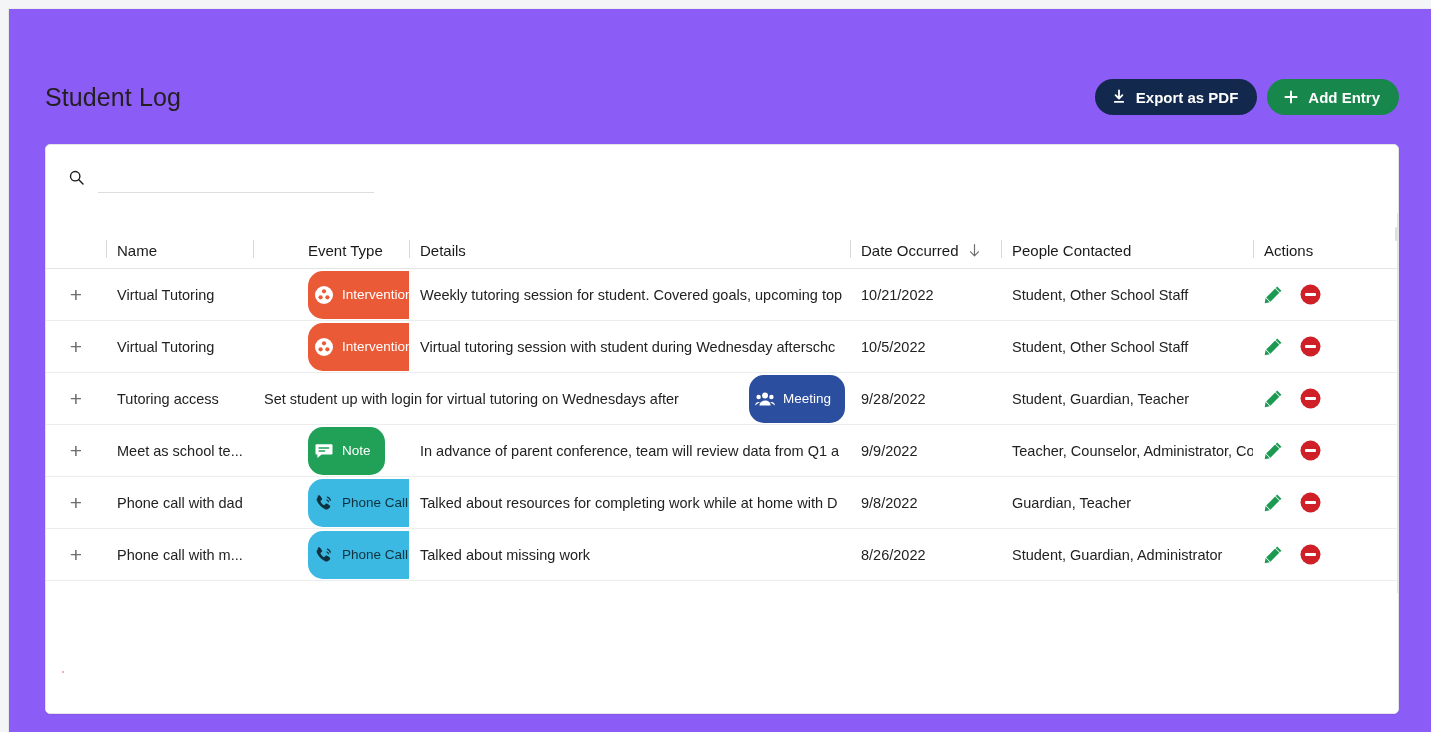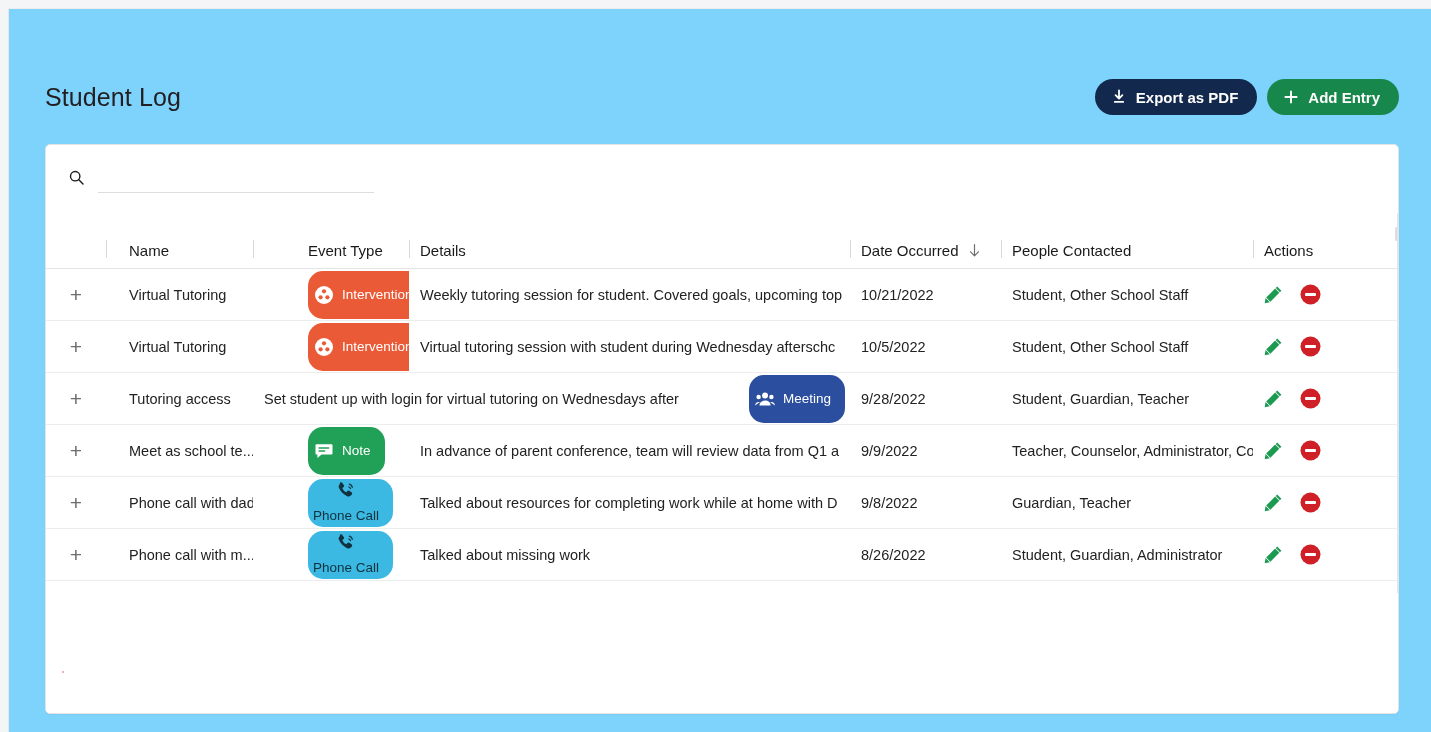--- a/index.html
+++ b/index.html
@@ -7,21 +7,21 @@
     margin: 0; padding: 0;
     width: 1431px; height: 732px;
     background: #f4f5f7;
     font-family: "Liberation Sans", sans-serif;
     overflow: hidden;
   }
   .app-window {
     position: absolute;
     left: 8px; top: 8px;
     width: 1423px; height: 724px;
-    background: #7dd3fc;
+    background: #8b5cf6;
     border-left: 1px solid #e6e7e9;
     border-top: 1px solid #eceded;
     overflow: hidden;
   }
   
   .page-header {
     position: absolute;
     left: 36px; top: 70px;
     width: 1354px; height: 52px;
   }
@@ -129,21 +129,21 @@
   .th .divider {
     position: absolute;
     left: 0; top: 1px;
     width: 1px; height: 18px;
     background: #d7d8da;
   }
   .th .lbl { padding-left: 11px; }
   .sort-arrow { margin-left: 9px; display: inline-flex; }
   
   .c-expand { width: 60px; justify-content: center; }
-  .c-name   { width: 147px; padding-left: 12px; }
+  .c-name   { width: 147px; }
   .c-type   { width: 156px; padding-left: 44px; }
   .c-det    { width: 441px; }
   .c-date   { width: 151px; }
   .c-people { width: 252px; }
   .c-act    { width: 145px; }
   .plus-btn {
     font-size: 21px;
     color: #6d6e71;
     line-height: 1;
     cursor: pointer;
@@ -173,21 +173,21 @@
   }
   .badge .bicon {
     width: 22px; height: 22px;
     display: inline-flex;
     align-items: center;
     justify-content: center;
   }
   .badge-intervention { background: #ea5a36; }
   .badge-meeting      { background: #2b4f9e; }
   .badge-note         { background: #21a157; }
-  .badge-phone        { background: #3bb9e3; color: #10323f; flex-direction: column; }
+  .badge-phone        { background: #3bb9e3; color: #10323f; }
   
   .actions-cell {
     display: flex;
     align-items: center;
     gap: 17px;
     padding-left: 11px;
   }
   .icon-btn {
     display: inline-flex;
     align-items: center;

